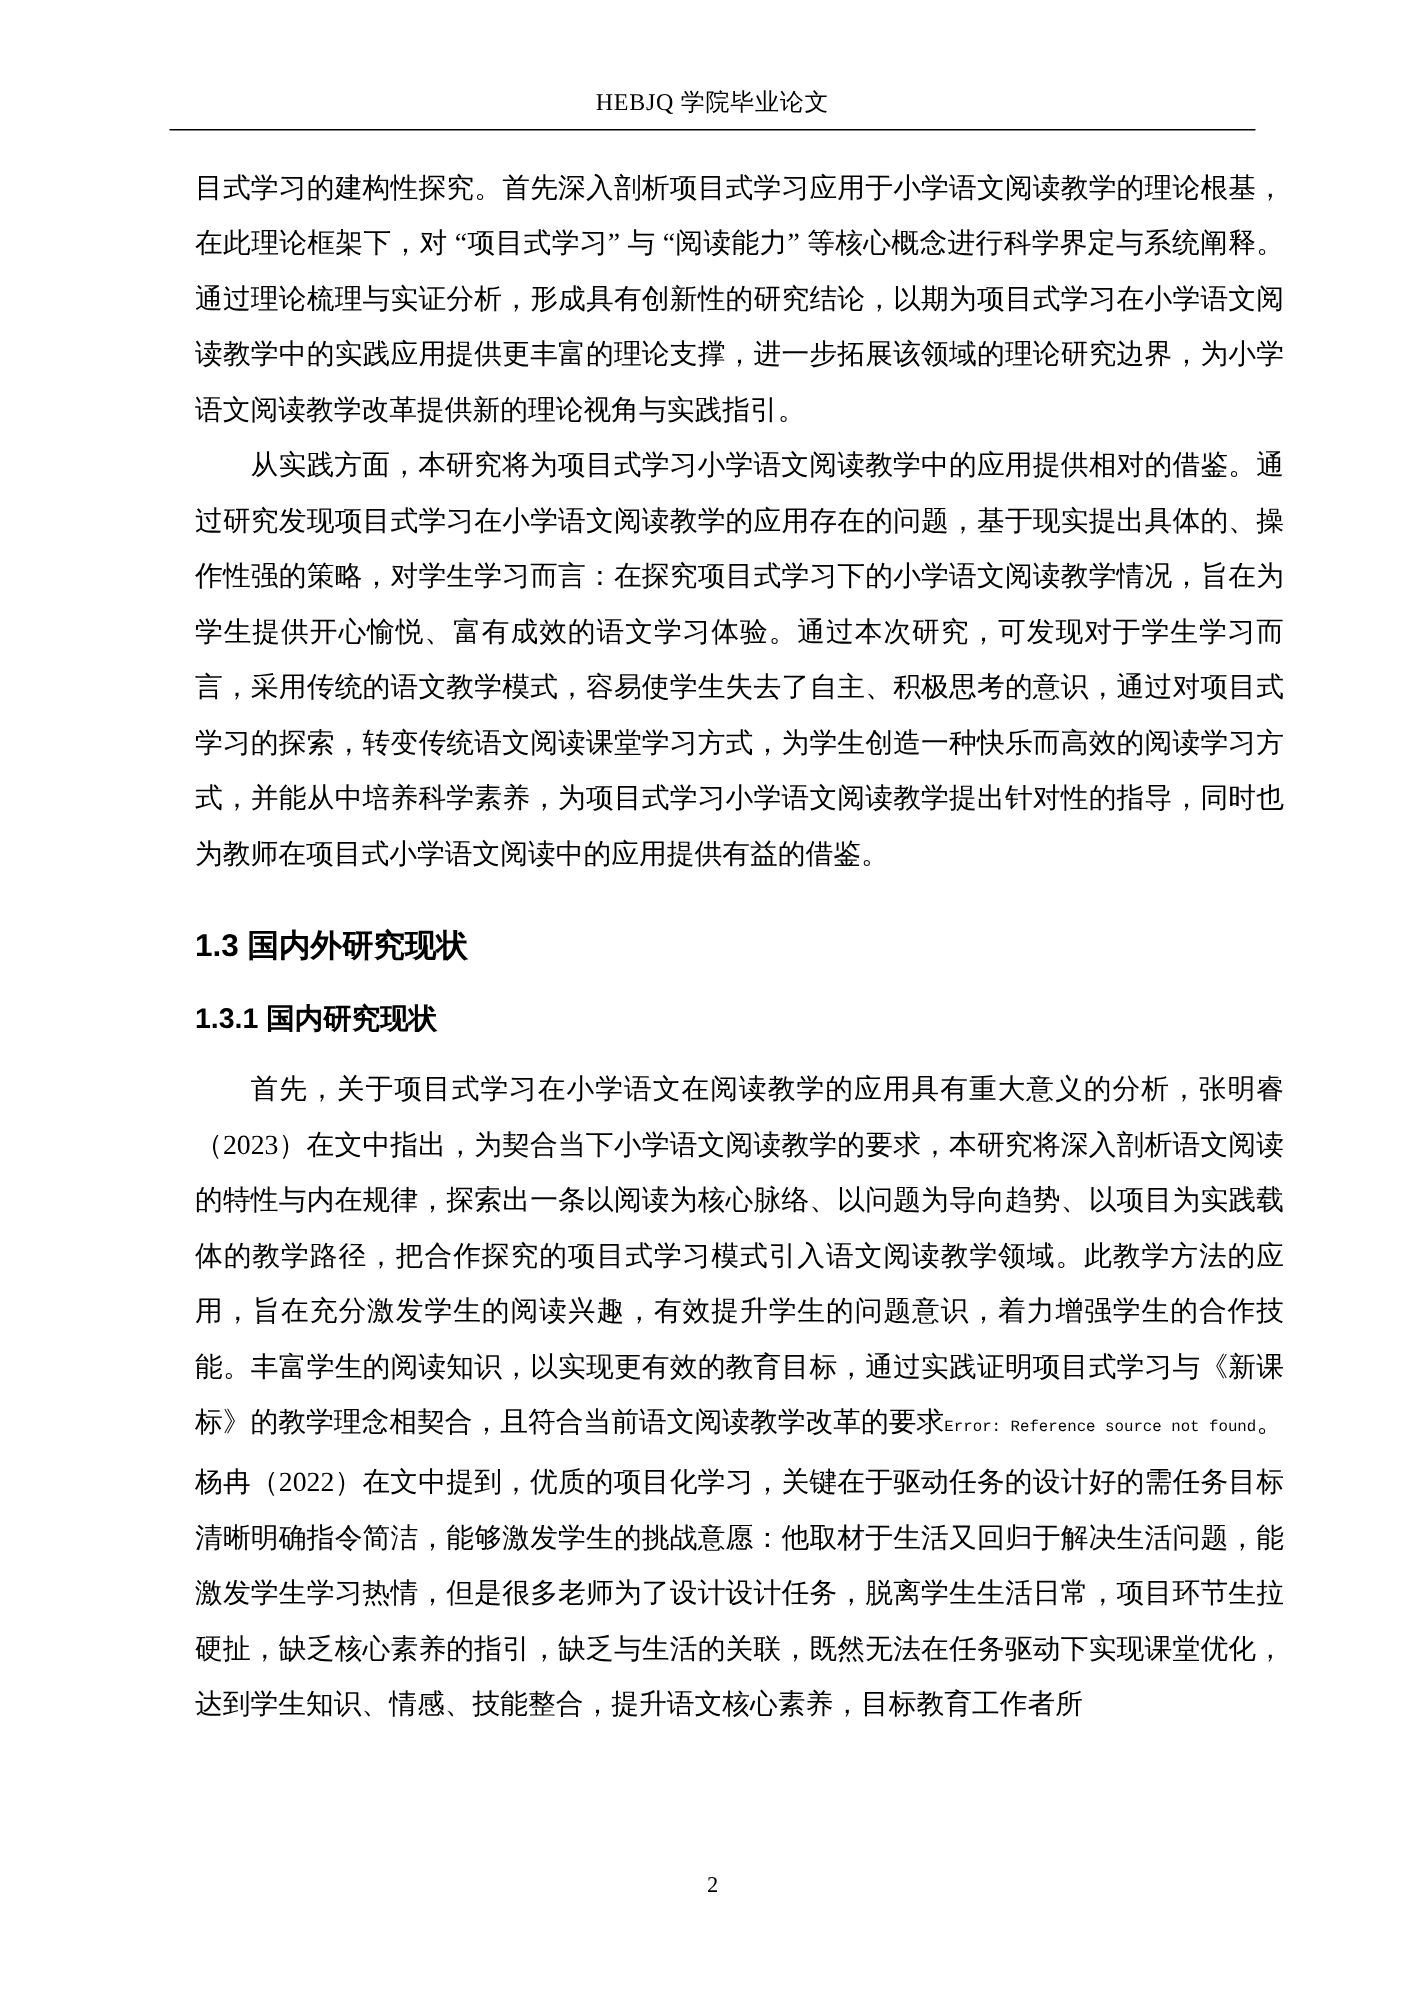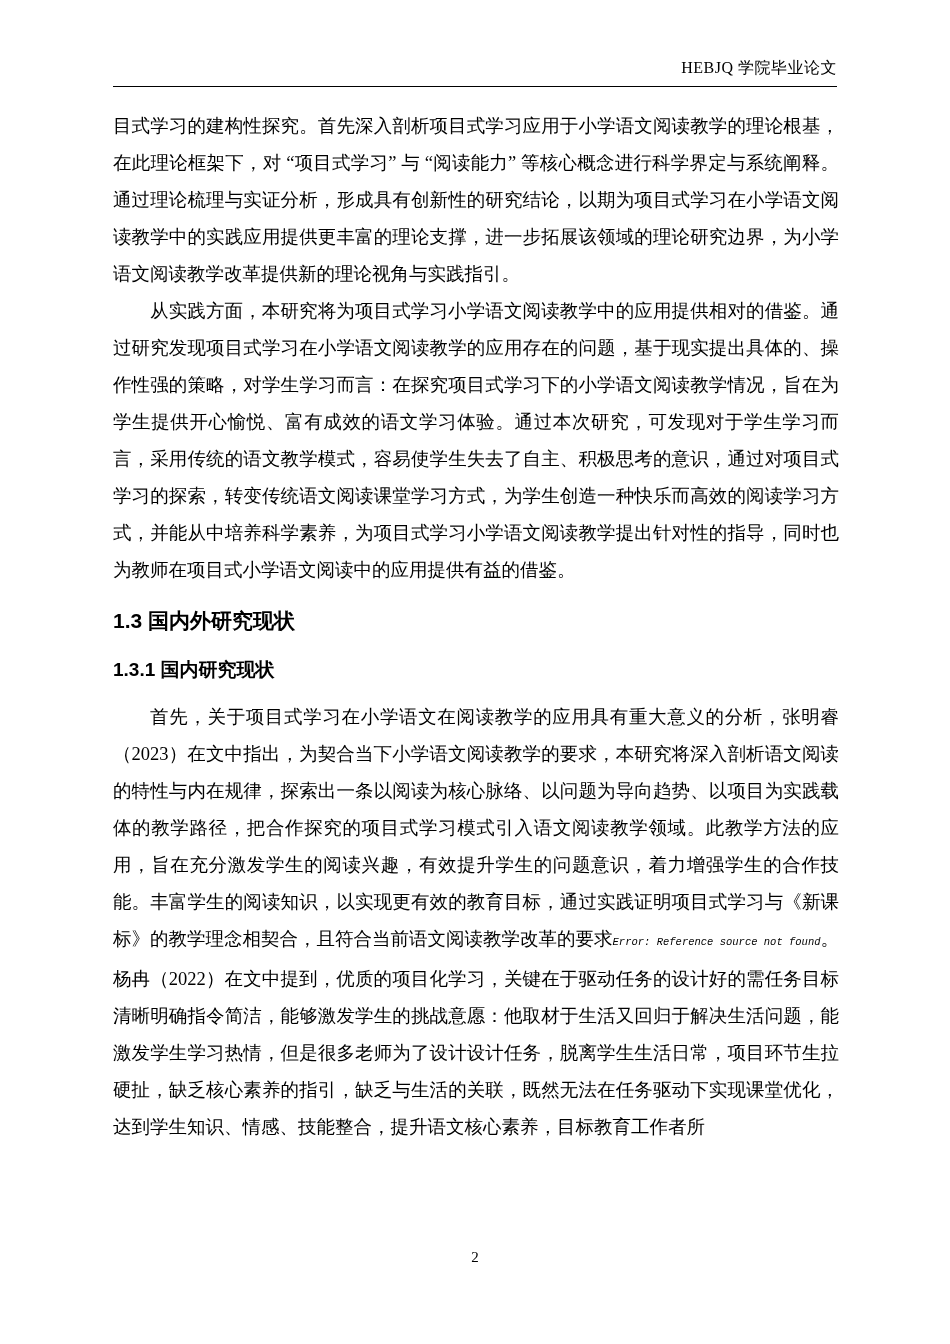--- a/index.html
+++ b/index.html
@@ -20,70 +20,69 @@
     height: 1344px;
     box-sizing: border-box;
     padding: 0;
     position: relative;
   }
   .header {
     position: absolute;
     top: 58px;
     left: 113px;
     width: 724px;
-    text-align: right;
+    text-align: center;
     font-size: 16px;
     font-family: "Liberation Serif", "DejaVu Serif", serif;
     letter-spacing: 0.5px;
   }
   .header-rule {
     position: absolute;
     top: 86px;
     left: 113px;
     width: 724px;
     border-bottom: 1px solid #000;
   }
   .content {
     position: absolute;
     top: 108px;
-    left: 113px;
+    left: 130px;
     width: 726px;
   }
   p.body-text {
     margin: 0 0 0 0;
     font-size: 18.5px;
     line-height: 37px;
     text-align: justify;
     text-justify: inter-ideograph;
     text-indent: 0;
     font-family: "Liberation Serif", "DejaVu Serif", serif;
   }
   p.indent2 {
     text-indent: 2em;
   }
   h2.heading {
     font-size: 21px;
     font-weight: bold;
-    margin: 16px 0 18px 0;
+    margin: 26px 0 18px 0;
     line-height: 32px;
     font-family: "Liberation Sans", "DejaVu Sans", sans-serif;
   }
   h3.subheading {
     font-size: 19px;
     font-weight: bold;
     margin: 10px 0 14px 0;
     line-height: 30px;
     font-family: "Liberation Sans", "DejaVu Sans", sans-serif;
   }
   .err-ref {
     font-size: 10.5px;
     font-family: "Liberation Mono", "DejaVu Sans Mono", monospace;
     letter-spacing: 0px;
     vertical-align: baseline;
-    font-style: italic;
   }
   .footer {
     position: absolute;
     top: 1249px;
     left: 113px;
     width: 724px;
     text-align: center;
     font-size: 15px;
     font-family: "Liberation Serif", "DejaVu Serif", serif;
   }

